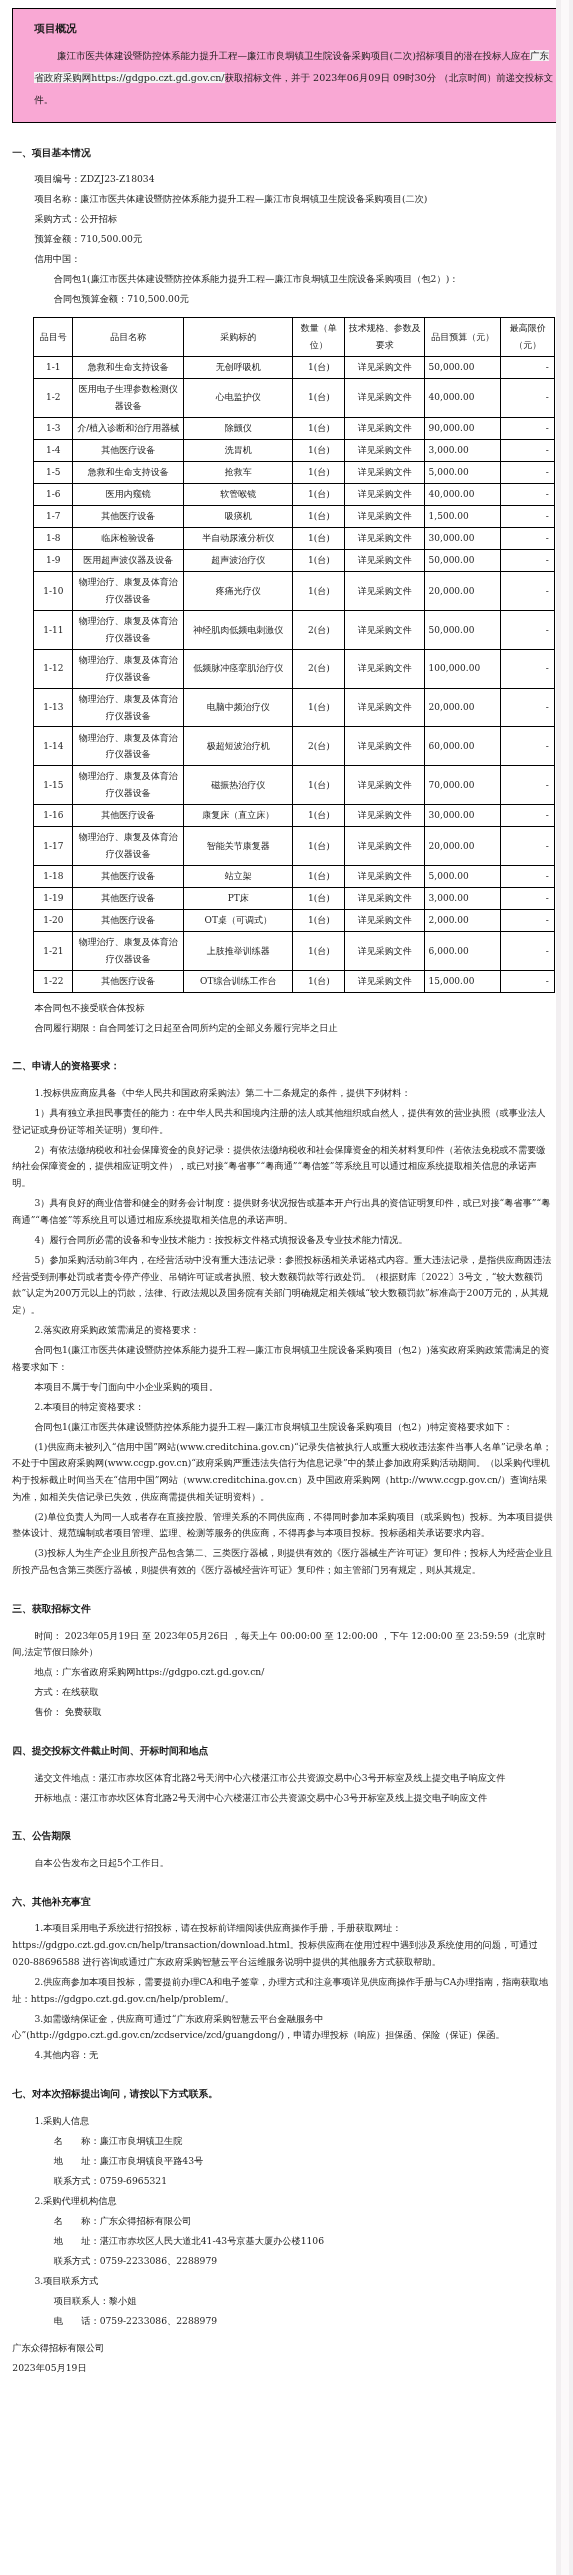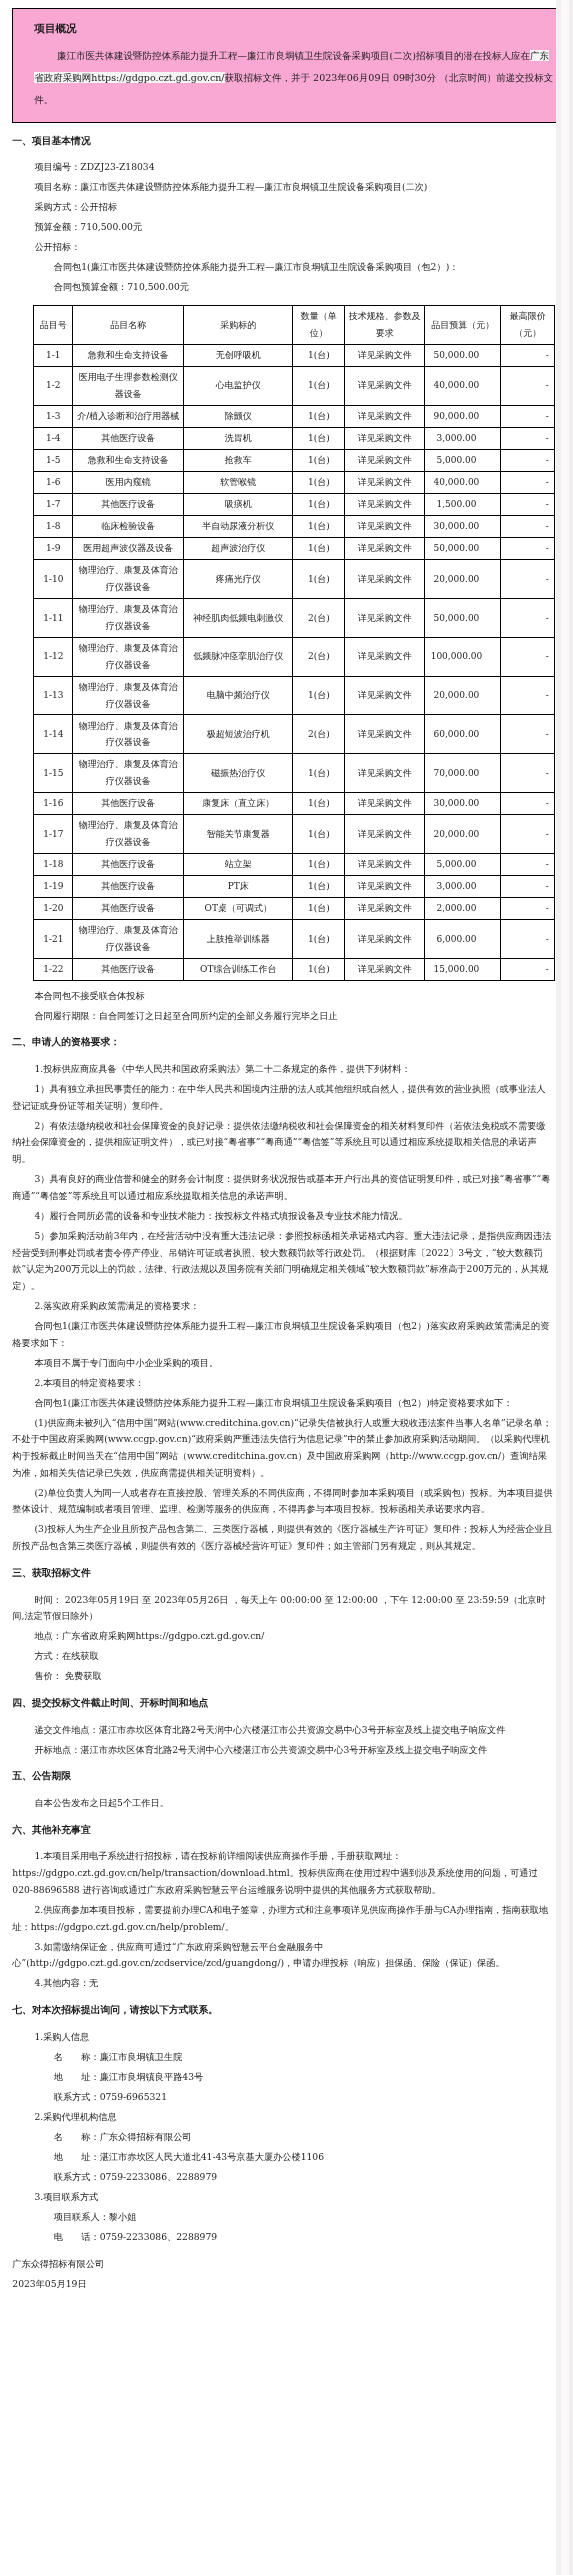--- a/index.html
+++ b/index.html
@@ -15,41 +15,41 @@
   
   .overview-box{
     box-sizing:border-box;margin:8.4px 0 0 12.3px;width:566px;
     border:1.1px solid #000;background:#f9a8d4;padding:6.7px 21px 11px 21px;
   }
   .overview-box .ov-title{font-size:10.6px;font-weight:bold;margin:5.6px 0 9px 0;}
   .overview-box p{font-size:9.5px;line-height:22px;margin:0;text-indent:2.4em;}
   .hl{background:#f4f4f4;}
 
   .content{padding:0 19px 0 12.3px;}
-  .sec-heading{font-size:9.8px;font-weight:bold;margin:10px 0 10px 0;line-height:16.7px;}
+  .sec-heading{font-size:9.8px;font-weight:bold;margin:22px 0 10px 0;line-height:16.7px;}
   .p{font-size:9.2px;line-height:16.7px;margin:3.3px 0;text-indent:2.4em;}
   .ind4{text-indent:4.5em;}
 
   
   table.items{
     border-collapse:collapse;table-layout:fixed;
     margin:9px 0 6.7px 21px;width:521px;
     border:1.1px solid #000;
   }
   table.items th,table.items td{
     border:0.6px solid #000;font-size:9px;line-height:16.7px;
     padding:2.2px 3.3px;text-align:center;vertical-align:middle;
     word-break:break-all;
   }
   table.items thead th{font-weight:normal;border-bottom:1.1px solid #000;}
   table.items col.c1{width:39px;}  table.items col.c2{width:111px;}
   table.items col.c3{width:109px;} table.items col.c4{width:52px;}
   table.items col.c5{width:80px;} table.items col.c6{width:76px;}
   table.items col.c7{width:54px;}
-  table.items td:nth-child(6){text-align:center;padding-right:16px;}
+  table.items td:nth-child(6){text-align:left;padding-right:16px;}
   table.items td:nth-child(7){text-align:right;padding-right:5.6px;}
   table.items tbody tr:nth-child(2) td,
   table.items tbody tr:nth-child(6) td,
   table.items tbody tr:nth-child(13) td,
   table.items tbody tr:nth-child(21) td{border-top-width:1.7px;}
 
   .signature{margin:9px 11px 0 0;}
   .signature div{font-size:9.2px;line-height:20px;}
 </style>
 </head>
@@ -64,21 +64,21 @@
   <p><span>廉江市医共体建设暨防控体系能力提升工程—廉江市良垌镇卫生院设备采购项目(二次)招标项目的潜在投标人应在</span><span class="hl">广东省政府采购网https://gdgpo.czt.gd.gov.cn/</span><span>获取招标文件，并于 2023年06月09日 09时30分 （北京时间）前递交投标文件。</span></p>
 </div>
 
 <div class="content">
 
   <div class="sec-heading">一、项目基本情况</div>
   <p class="p">项目编号：ZDZJ23-Z18034</p>
   <p class="p">项目名称：廉江市医共体建设暨防控体系能力提升工程—廉江市良垌镇卫生院设备采购项目(二次)</p>
   <p class="p">采购方式：公开招标</p>
   <p class="p">预算金额：710,500.00元</p>
-  <p class="p">公开招标：</p>
+  <p class="p">信用中国：</p>
   <p class="p ind4">合同包1(廉江市医共体建设暨防控体系能力提升工程—廉江市良垌镇卫生院设备采购项目（包2）)：</p>
   <p class="p ind4">合同包预算金额：710,500.00元</p>
 
   <table class="items">
     <colgroup>
       <col class="c1">
         <col class="c2">
         <col class="c3">
         <col class="c4">
         <col class="c5">

